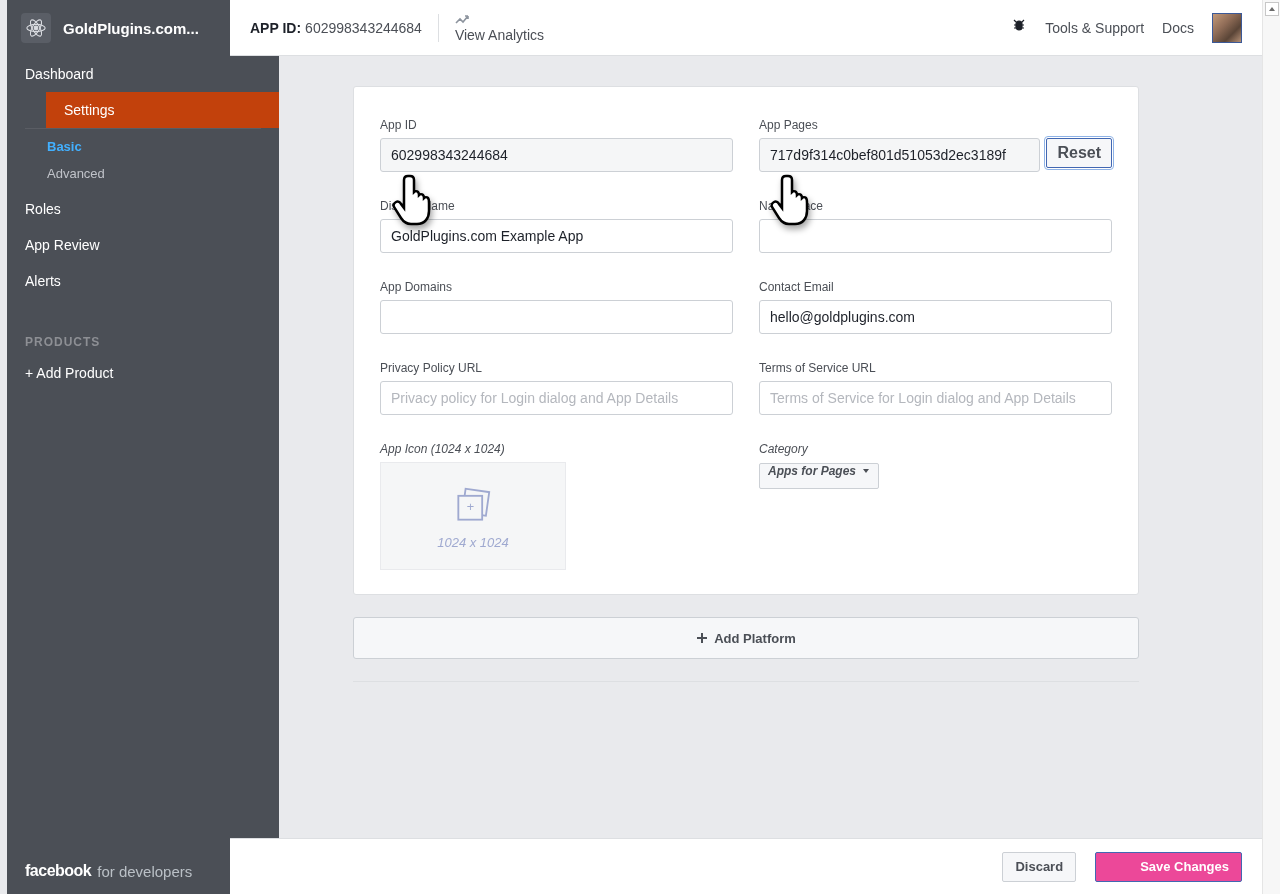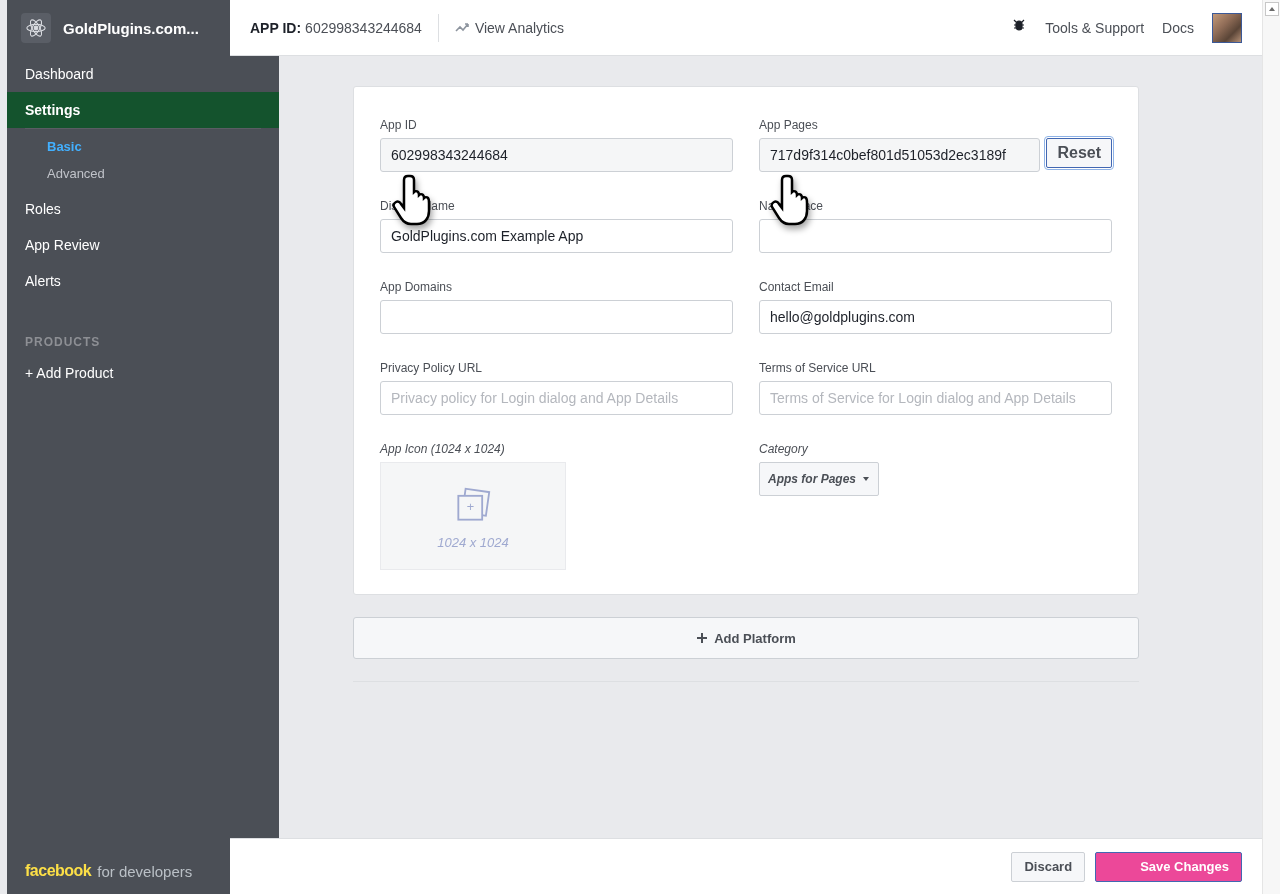--- a/index.html
+++ b/index.html
@@ -7,75 +7,75 @@
 
 
 .sidebar { position: absolute; left: 7px; top: 0; width: 272px; height: 894px; background: #4b4f56; color: #fff; }
 .sidebar-header { display: flex; align-items: center; height: 56px; padding: 0 14px; }
 .sidebar-logo { width: 30px; height: 30px; background: #5a5e66; border-radius: 4px; display: flex; align-items: center; justify-content: center; margin-right: 12px; }
 .sidebar-logo svg { width: 22px; height: 22px; }
 .sidebar-app-name { font-weight: bold; font-size: 15px; flex: 1; white-space: nowrap; overflow: hidden; text-overflow: ellipsis; }
 .sidebar-caret { margin-left: 4px; }
 
 .sidebar nav a { display: block; padding: 10px 18px; color: #fff; text-decoration: none; font-size: 14px; }
-.sidebar nav a.active { background: #14532d; font-weight: bold; }
+.sidebar nav a.active { background: #c2410c; font-weight: normal; margin-left: 39px; }
 .sidebar .subnav { border-top: 1px solid #5a5d64; margin: 0 18px; padding-top: 4px; padding-bottom: 4px; }
 .sidebar .subnav a { padding: 6px 22px; font-size: 13px; color: #c0c3c9; }
 .sidebar .subnav a.subactive { color: #42b0ff; font-weight: bold; }
 
 .sidebar .products-label { padding: 36px 18px 10px; color: #8d8f94; letter-spacing: 1px; font-size: 12px; font-weight: bold; }
 .sidebar .add-product { padding: 6px 18px; color: #fff; font-size: 14px; cursor: pointer; }
 
 .sidebar-footer { position: absolute; bottom: 0; left: 0; right: 0; padding: 14px 18px; display: flex; align-items: center; }
-.sidebar-footer .fb { font-weight: bold; color: #fde047; font-size: 16px; letter-spacing: -0.5px; }
+.sidebar-footer .fb { font-weight: bold; color: #ffffff; font-size: 16px; letter-spacing: -0.5px; }
 .sidebar-footer .fd { color: #bac0c6; font-size: 15px; margin-left: 6px; }
 .sidebar-footer .chip { width: 10px; height: 18px; background: #00d9ff; margin-left: auto; }
 
 
 .topbar { position: absolute; left: 230px; top: 0; right: 18px; height: 56px; background: #fff; border-bottom: 1px solid #dddfe2; display: flex; align-items: center; padding: 0 20px; }
 .topbar .appid-label { font-weight: bold; color: #1d2129; }
 .topbar .appid-value { color: #4b4f56; margin-left: 4px; }
 .topbar .divider { width: 1px; height: 28px; background: #dddfe2; margin: 0 16px; }
-.topbar .analytics { display: flex; align-items: center; color: #4b4f56; cursor: pointer; }
+.topbar .analytics { display: flex; color: #4b4f56; cursor: pointer; flex-direction: column; }
 .topbar .analytics svg { margin-right: 6px; }
 .topbar .spacer { flex: 1; }
 .topbar .right-link { margin-left: 18px; color: #4b4f56; cursor: pointer; }
 .topbar .bug-icon { width: 16px; height: 16px; }
 .topbar .avatar { width: 30px; height: 30px; border: 1px solid #3b5998; margin-left: 18px; background: linear-gradient(135deg,#c49a7a 0%, #8e6b56 40%, #5a4537 70%, #b59076 100%); }
 
 
 .main { position: absolute; left: 230px; top: 56px; right: 18px; bottom: 56px; overflow: auto; }
 .card { width: 786px; margin: 30px auto 0; background: #fff; border: 1px solid #dddfe2; border-radius: 3px; padding: 24px 26px; }
 .row { display: flex; gap: 26px; margin-bottom: 20px; }
 .col { flex: 1; position: relative; }
 .field-label { color: #4b4f56; font-size: 12px; margin-bottom: 6px; display: block; margin-top: 7px; }
 .field-input { width: 100%; height: 34px; border: 1px solid #ccd0d5; border-radius: 3px; padding: 0 10px; font-size: 14px; color: #1d2129; background: #fff; }
 .field-input[readonly] { background: #f5f6f7; color: #1d2129; }
 .field-input::placeholder { color: #b4b7bd; }
 .secret-wrap { display: flex; gap: 6px; }
 .btn-reset { height: 30px; padding: 0 10px; border: 1px solid #4267b2; background: #f6f7f9; color: #4b4f56; font-weight: bold; border-radius: 2px; cursor: pointer; font-size: 16px; outline: 1px solid #8fb3e6; outline-offset: 1px; }
 .icon-upload { width: 186px; height: 108px; background: #f5f6f7; border: 1px solid #e9eaed; display: flex; flex-direction: column; align-items: center; justify-content: center; color: #9fa9d0; cursor: pointer; }
 .icon-upload svg { width: 44px; height: 44px; margin-bottom: 8px; }
 .icon-upload span { color: #9fa9d0; font-size: 13px; }
-.category-select { height: 34px; padding: 0 8px; border: 1px solid #ccd0d5; background: #f6f7f9; font-size: 12px; font-weight: bold; color: #4b4f56; border-radius: 2px; cursor: pointer; display: inline-flex; align-items: center; }
+.category-select { height: 26px; padding: 0 8px; border: 1px solid #ccd0d5; background: #f6f7f9; font-size: 12px; font-weight: bold; color: #4b4f56; border-radius: 2px; cursor: pointer; display: inline-flex; }
 .category-select .caret { margin-left: 6px; }
 
 .add-platform { width: 786px; margin: 22px auto 0; height: 42px; background: #f6f7f9; border: 1px solid #ccd0d5; border-radius: 3px; display: flex; align-items: center; justify-content: center; color: #4b4f56; font-weight: bold; cursor: pointer; font-size: 13px; }
 .add-platform svg { margin-right: 6px; }
 
 .hr-bottom { width: 786px; margin: 22px auto 0; border: none; border-top: 1px solid #dddfe2; }
 
 
 .hand-cursor { position: absolute; width: 50px; height: 58px; pointer-events: none; z-index: 50; }
 .hand1 { left: 390px; top: 170px; }
 .hand2 { left: 768px; top: 170px; }
 .hand-cursor svg { filter: drop-shadow(2px 4px 3px rgba(0,0,0,0.35)); }
 
 
-.footer { position: absolute; left: 230px; bottom: 0; right: 18px; height: 56px; background: #fff; border-top: 1px solid #dddfe2; display: flex; align-items: center; justify-content: flex-end; padding: 0 20px; gap: 10px; }
+.footer { position: absolute; left: 230px; bottom: 0; right: 18px; height: 56px; background: #fff; border-top: 1px solid #dddfe2; display: flex; align-items: center; justify-content: flex-end; padding: 0 20px; gap: 19px; }
 .btn { height: 30px; padding: 0 12px; border-radius: 2px; font-size: 13px; font-weight: bold; cursor: pointer; }
 .btn-secondary { background: #f6f7f9; border: 1px solid #ccd0d5; color: #4b4f56; }
 .btn-primary { background: #ec4899; border: 1px solid #4267b2; color: #fff; padding-left: 44px; }
 
 
 .scroll-strip { position: absolute; right: 0; top: 0; width: 18px; height: 894px; background: #f7f7f7; border-left: 1px solid #e5e5e5; }
 .scroll-arrow { width: 14px; height: 14px; margin: 2px auto; background: #fff; border: 1px solid #c7c7c7; display: flex; align-items: center; justify-content: center; }
 .scroll-arrow svg { width: 8px; height: 8px; }
 </style>
 </head>

